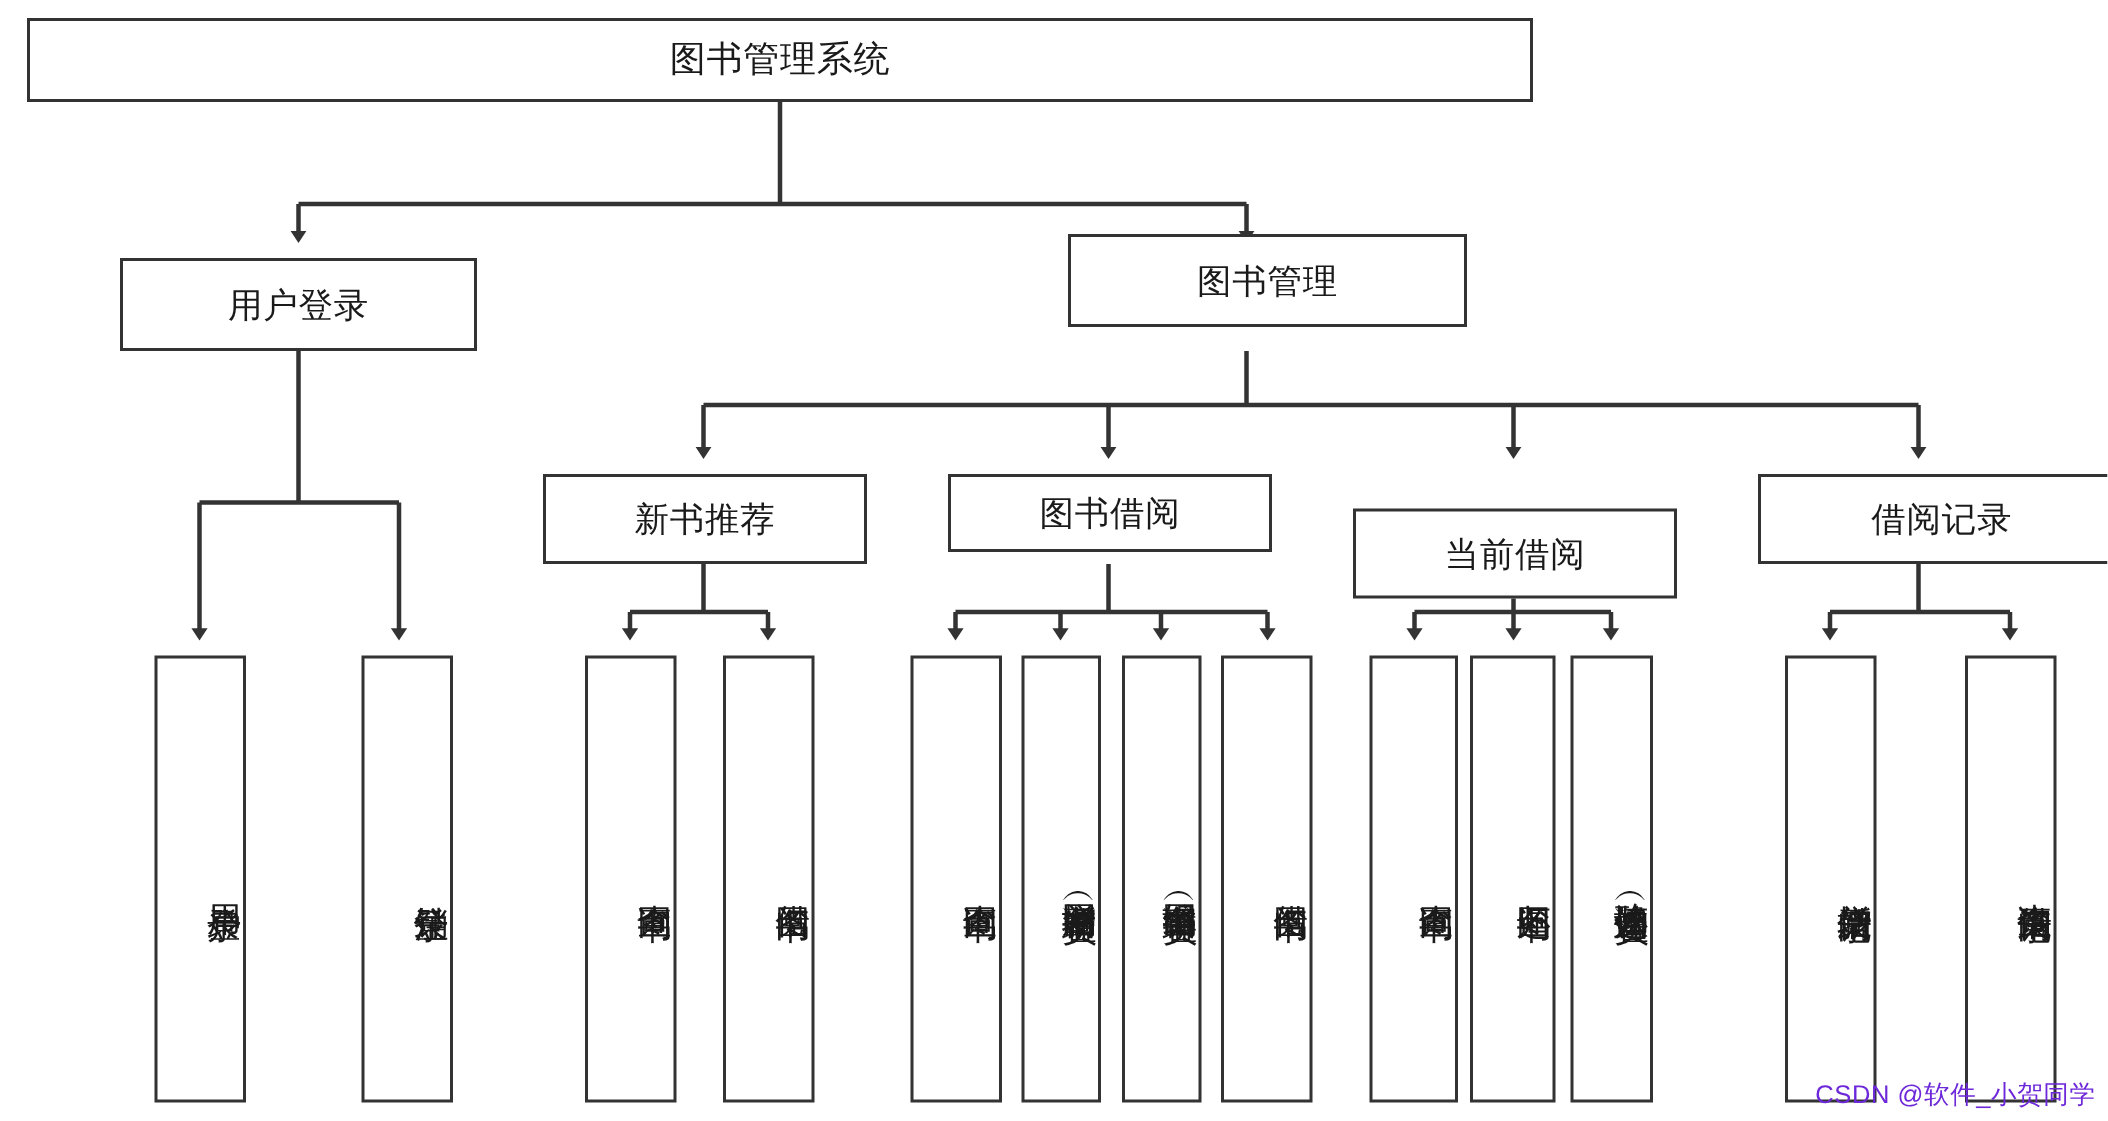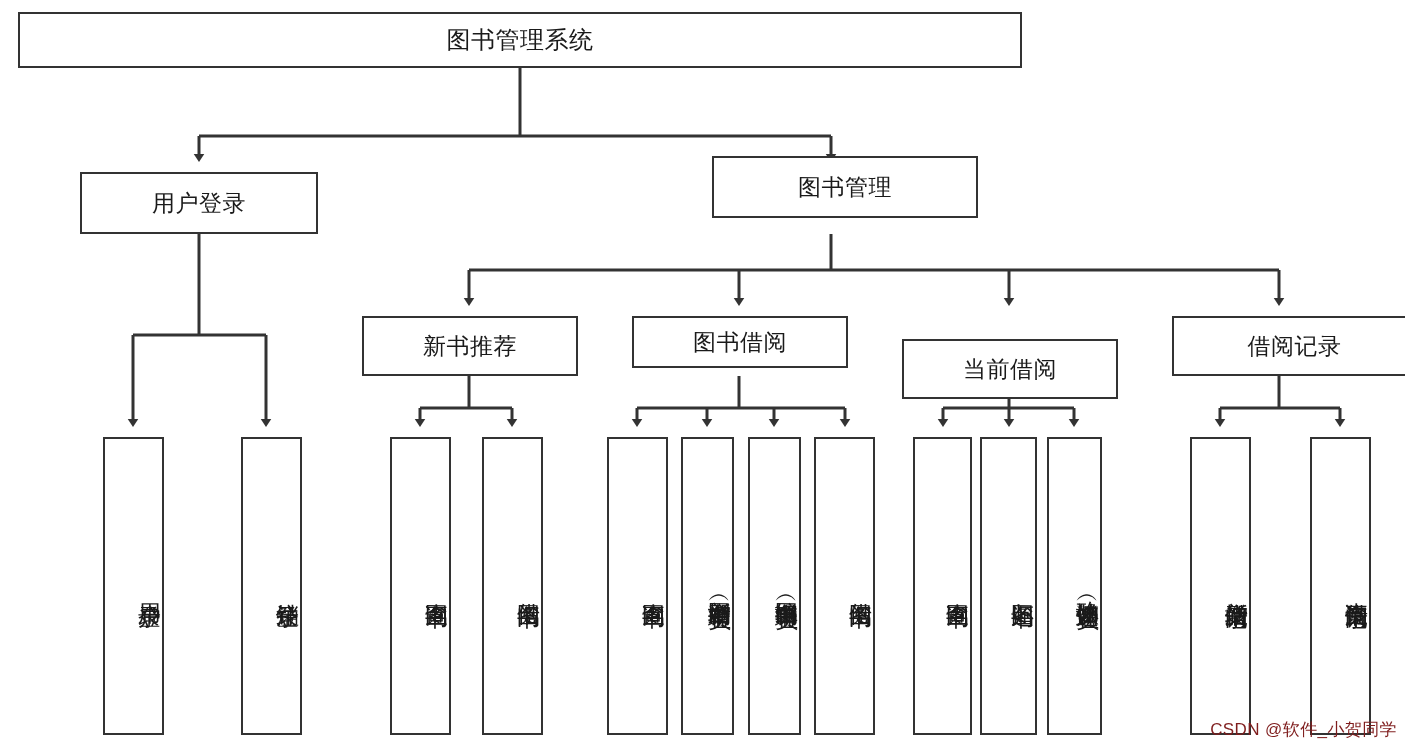--- a/index.html
+++ b/index.html
@@ -59,21 +59,21 @@
     align-items: flex-start;
   }
   .node.root {
     font-size: 24px;
   }
   #watermark {
     position: absolute;
     right: 8px;
     bottom: 6px;
     font-size: 17px;
-    color: #7f1d1d;
+    color: #6d28d9;
     letter-spacing: 0.4px;
     white-space: nowrap;
     margin-left: 18px;
   }
 </style>
 </head>
 <body>
 
 <div id="canvas">
 

